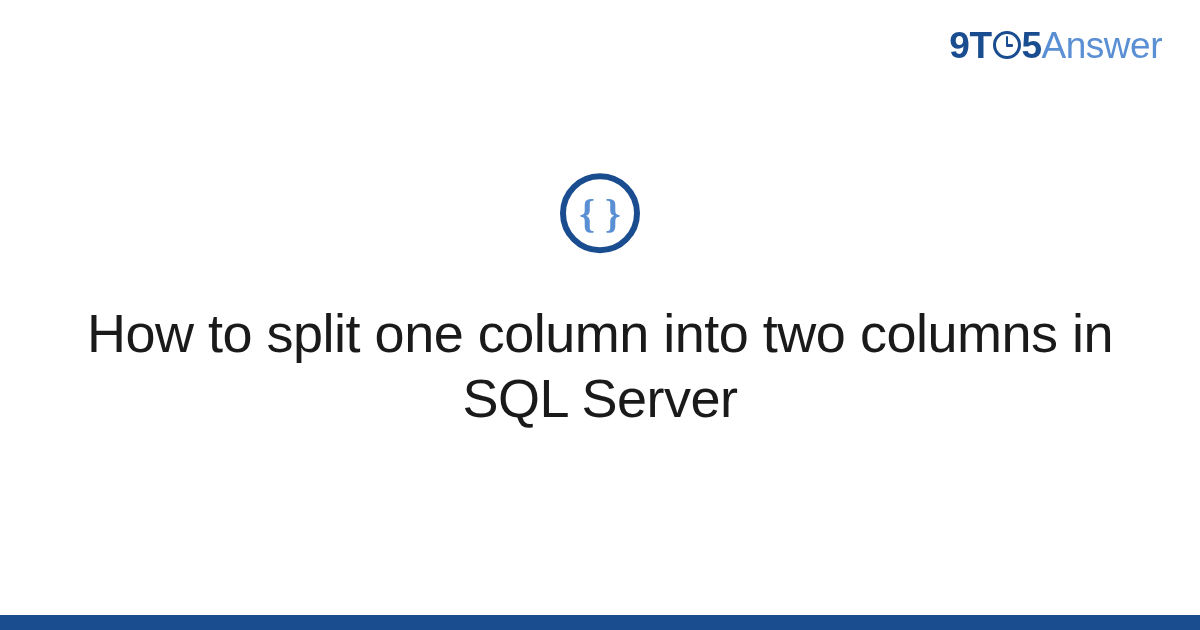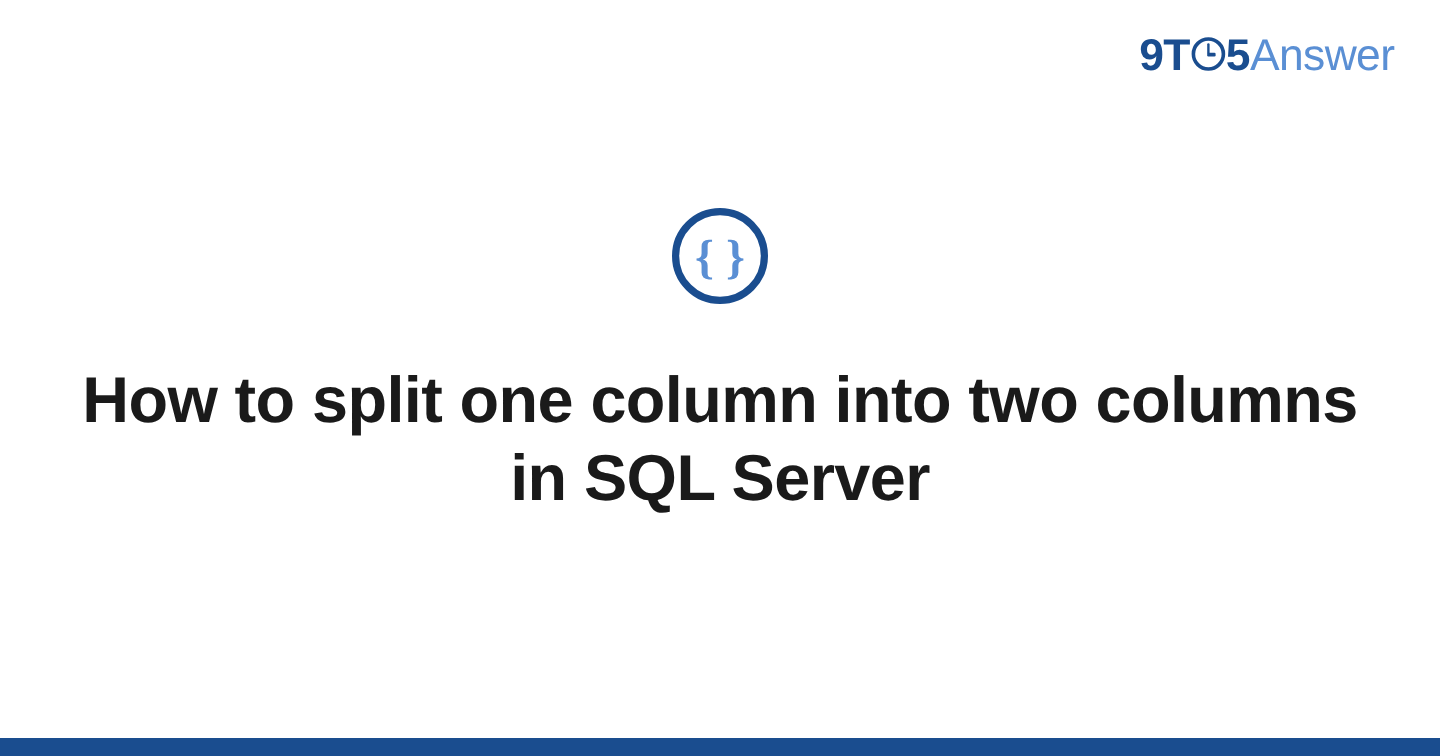--- a/index.html
+++ b/index.html
@@ -87,21 +87,21 @@
     }
     .code-icon .braces {
       color: #5a8fd4;
       font-size: 40px;
       font-weight: 700;
       font-family: Georgia, serif;
       letter-spacing: 0px;
     }
     .title {
       font-size: 54px;
-      font-weight: 700;
+      font-weight: 400;
       color: #1a1a1a;
       line-height: 1.2;
       letter-spacing: -0.5px;
     }
     .bottom-bar {
       position: absolute;
       bottom: 0;
       left: 0;
       right: 0;
       height: 15px;

